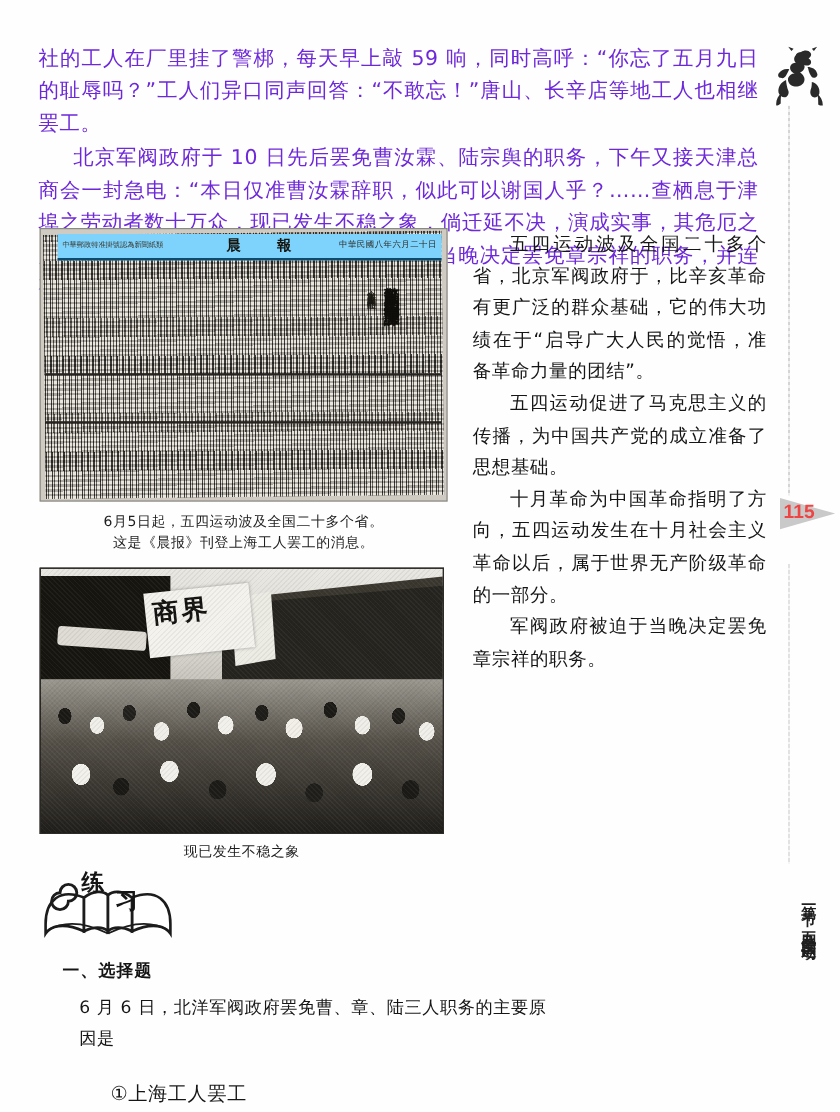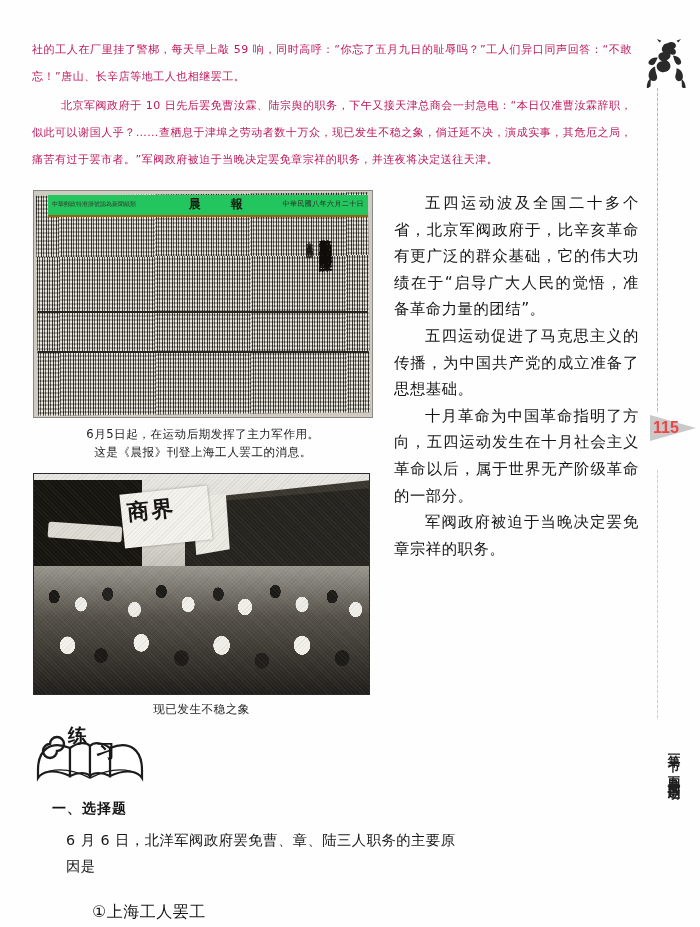--- a/index.html
+++ b/index.html
@@ -27,25 +27,25 @@
 
   
   #top-text {
     position: absolute;
     left: 32px;
     top: 36px;
     width: 600px;
   }
   #top-text p {
     margin: 0 0 2px 0;
-    font-size: 11px;
+    font-size: 17px;
     line-height: 27px;
     text-align: justify;
     text-justify: inter-character;
-    color: #be185d;
+    color: #6d28d9;
   }
   #top-text p.indent {
     text-indent: 29px;
   }
 
   
   #dragon {
     position: absolute;
     left: 637px;
     top: 38px;
@@ -138,22 +138,22 @@
         rgba(238,235,228,0.35) 2px, rgba(238,235,228,0.35) 4px),
       #ded9cf;
     transform: rotate(-0.6deg);
   }
   .np-masthead {
     position: absolute;
     left: 4px;
     top: 4px;
     right: 4px;
     height: 20px;
-    background: #22c55e;
-    border-bottom: 2px solid #a16207;
+    background: #7dd3fc;
+    border-bottom: 2px solid #0c4a6e;
     z-index: 3;
     margin-left: 10px;
   }
   .np-masthead .mast-title {
     position: absolute;
     left: 44%;
     top: 1px;
     font-size: 12px;
     letter-spacing: 9px;
     color: #17150f;
@@ -467,21 +467,21 @@
         <span class="mast-title">晨　報</span>
         <span class="mast-date">中華民國八年六月二十日</span>
       </div>
       <div class="np-rule" style="top:120px"></div>
       <div class="np-rule" style="top:160px"></div>
       <div class="np-headline">驚天動之工人罷同罷課工</div>
       <div class="np-subhead">全上海數十萬人日昨的罷工</div>
     </div>
 
     <div class="fig-caption cn">
-      <span class="line1">6月5日起，在运动后期发挥了主力军作用。</span>
+      <span class="line1">6月5日起，五四运动波及全国二十多个省。</span>
       <span class="line2">这是《晨报》刊登上海工人罢工的消息。</span>
     </div>
 
     <div class="photo">
       <div class="ph-sky"></div>
       <div class="ph-bldg-roof"></div>
       <div class="ph-bldg-right"></div>
       <div class="ph-bldg-left"></div>
       <div class="ph-streamer"></div>
       <div class="ph-banner2"></div>

